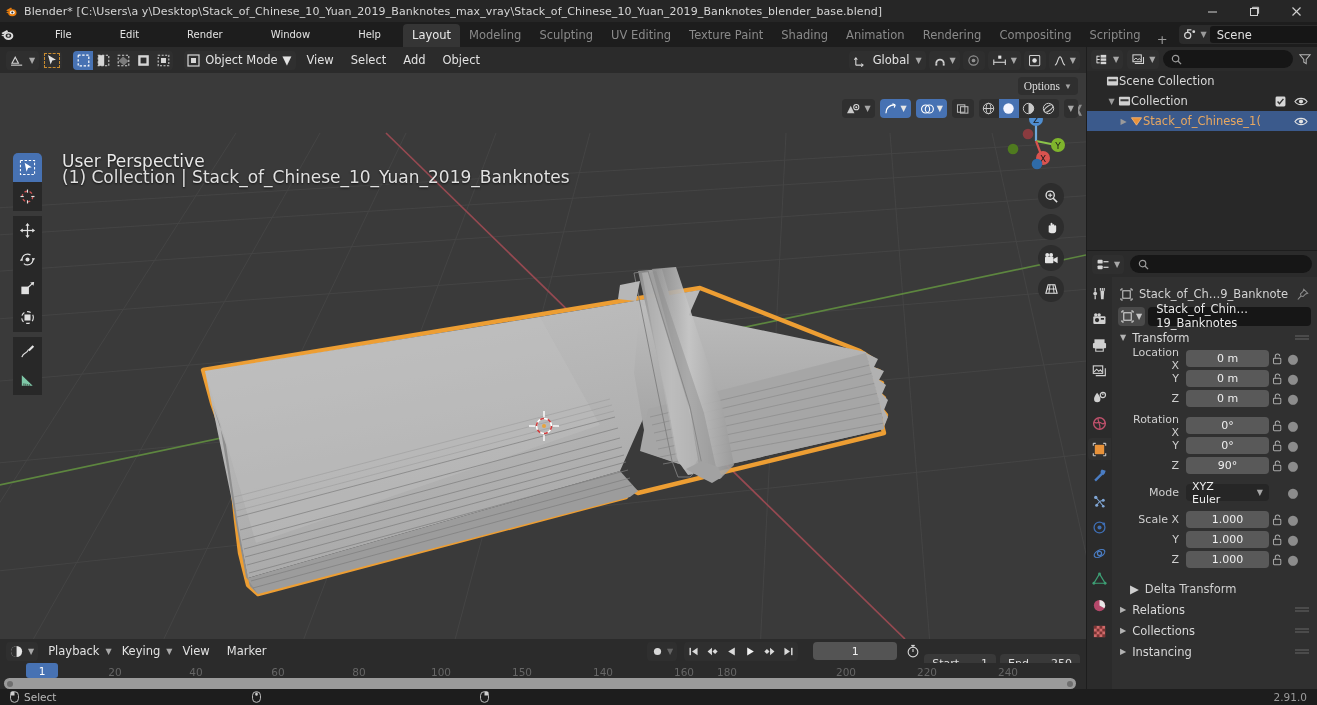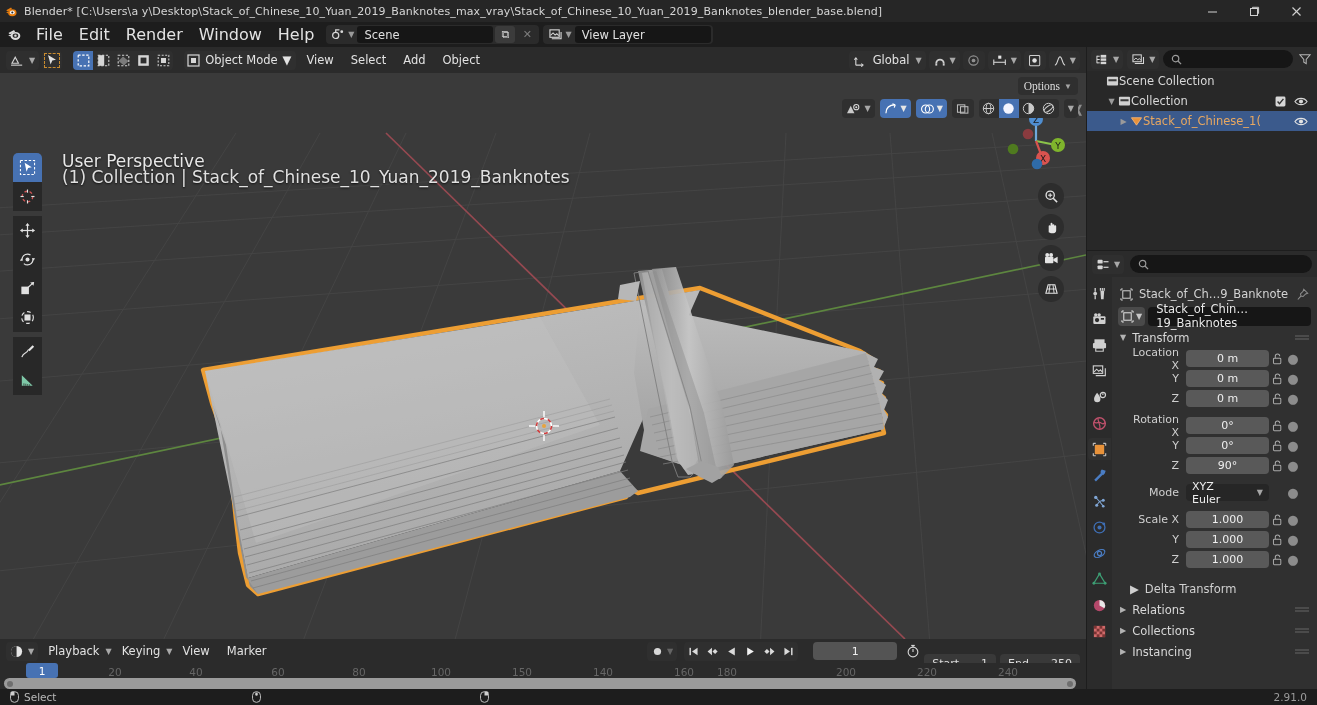--- a/index.html
+++ b/index.html
@@ -25,21 +25,21 @@
   .tb-winbtns { margin-left: auto; display: flex; height: 22px; }
   .tb-winbtn { width: 42px; height: 22px; display: flex; align-items: center; justify-content: center; color: #d2d2d2; font-size: 12px; }
 
   
   .topbar {
     position: absolute; left: 0; top: 22px; width: 1317px; height: 25px;
     background: #1d1d1d; display: flex; align-items: center;
   }
   .tbar-logo { width: 28px; height: 25px; display: flex; align-items: center; justify-content: center; }
   .menu-item {
-    padding: 2px 8px; font-size: 16px; color: #e3e3e3; border-radius: 3px; line-height: 16px;
+    padding: 2px 8px; font-size: 10px; color: #e3e3e3; border-radius: 3px; line-height: 16px; margin-left: 32px;
   }
   .ws-tabs { display: flex; align-items: flex-end; height: 25px; margin-left: 14px; }
   .ws-tab {
     padding: 4px 9px 5px; font-size: 11.5px; color: #8a8a8a;
     border-radius: 4px 4px 0 0; line-height: 14px; white-space: nowrap;
   }
   .ws-tab.active { background: #353535; color: #e8e8e8; }
   .ws-plus { color: #9a9a9a; font-size: 13px; padding: 0 7px; }
   .scene-block { display: flex; align-items: center; margin-left: 4px; height: 19px; }
   .idblock {
@@ -206,20 +206,33 @@
         <path d="M1.5 6.5 L7.5 3.2 L8.6 5.0 L3.2 8.0 Z" fill="#dddddd"></path>
         <path d="M1.2 8.6 L5.2 8.6 L3.4 10.2 Z" fill="#dddddd"></path>
       </svg>
     </div>
     <div class="menu-item">File</div>
     <div class="menu-item">Edit</div>
     <div class="menu-item">Render</div>
     <div class="menu-item">Window</div>
     <div class="menu-item">Help</div>
 
+    <div class="ws-tabs">
+      <div class="ws-tab active">Layout</div>
+      <div class="ws-tab">Modeling</div>
+      <div class="ws-tab">Sculpting</div>
+      <div class="ws-tab">UV Editing</div>
+      <div class="ws-tab">Texture Paint</div>
+      <div class="ws-tab">Shading</div>
+      <div class="ws-tab">Animation</div>
+      <div class="ws-tab">Rendering</div>
+      <div class="ws-tab">Compositing</div>
+      <div class="ws-tab">Scripting</div>
+      <div class="ws-plus">+</div>
+    </div>
 
     <div class="scene-block">
       <div class="idblock">
         <div class="ico">
           <svg width="15" height="13" viewBox="0 0 16 14">
             <circle cx="5" cy="8" r="3.3" fill="none" stroke="#d8d8d8" stroke-width="1.3"></circle>
             <path d="M5 4.7 L5 2 L9 2" fill="none" stroke="#d8d8d8" stroke-width="1.3"></path>
             <circle cx="11.5" cy="4" r="1.5" fill="#d8d8d8"></circle>
           </svg>
         </div>

